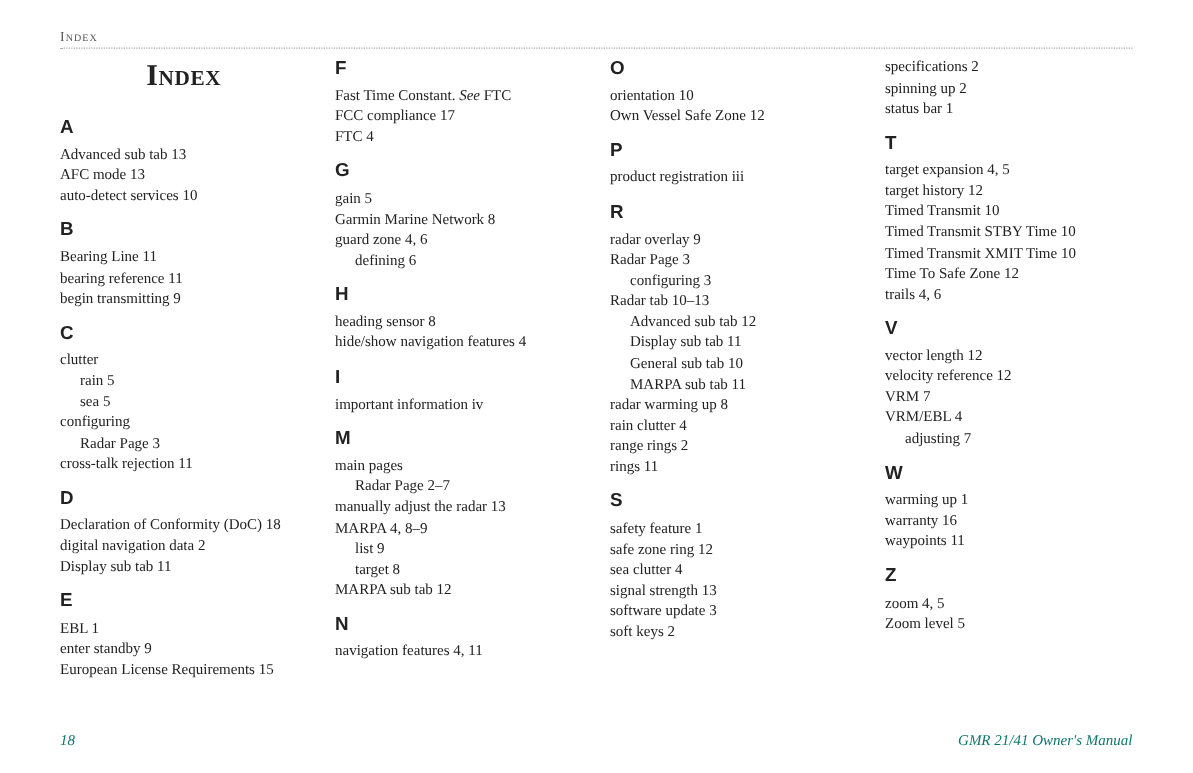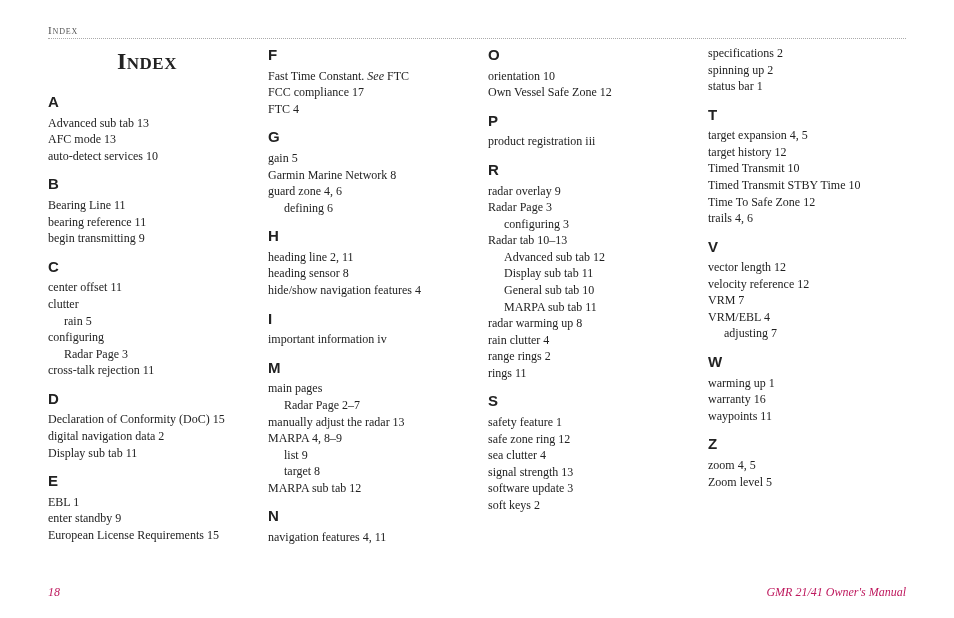--- a/index.html
+++ b/index.html
@@ -56,21 +56,21 @@
     font-size: 15px;
     margin: 10px 0 2px 0;
   }
   .letter.first { margin-top: 0; }
   .entry { margin: 0; }
   .sub { padding-left: 16px; }
   .footer {
     display: flex;
     justify-content: space-between;
     font-style: italic;
-    color: #be185d;
+    color: #0f766e;
     font-size: 12px;
     margin-top: 8px;
   }
   em.see { }
 </style>
 </head>
 <body>
 
 <div class="page">
   <div class="topline">
@@ -83,47 +83,46 @@
         <h1 class="index">Index</h1>
         <div class="letter">A</div>
         <div class="entry">Advanced sub tab  13</div>
         <div class="entry">AFC mode  13</div>
         <div class="entry">auto-detect services  10</div>
         <div class="letter">B</div>
         <div class="entry">Bearing Line  11</div>
         <div class="entry">bearing reference  11</div>
         <div class="entry">begin transmitting  9</div>
         <div class="letter">C</div>
-        <div class="entry">center offset  11</div>
         <div class="entry">clutter</div>
         <div class="entry sub">rain  5</div>
+        <div class="entry sub">sea  5</div>
         <div class="entry">configuring</div>
         <div class="entry sub">Radar Page  3</div>
         <div class="entry">cross-talk rejection  11</div>
         <div class="letter">D</div>
-        <div class="entry">Declaration of Conformity (DoC)  15</div>
+        <div class="entry">Declaration of Conformity (DoC)  18</div>
         <div class="entry">digital navigation data  2</div>
         <div class="entry">Display sub tab  11</div>
         <div class="letter">E</div>
         <div class="entry">EBL  1</div>
         <div class="entry">enter standby  9</div>
         <div class="entry">European License Requirements  15</div>
       </div>
     <div class="col" id="col1">
         <div class="letter first">F</div>
         <div class="entry">Fast Time Constant. <em class="see">See</em> FTC</div>
         <div class="entry">FCC compliance  17</div>
         <div class="entry">FTC  4</div>
         <div class="letter">G</div>
         <div class="entry">gain  5</div>
         <div class="entry">Garmin Marine Network  8</div>
         <div class="entry">guard zone  4, 6</div>
         <div class="entry sub">defining  6</div>
         <div class="letter">H</div>
-        <div class="entry">heading line  2, 11</div>
         <div class="entry">heading sensor  8</div>
         <div class="entry">hide/show navigation features  4</div>
         <div class="letter">I</div>
         <div class="entry">important information  iv</div>
         <div class="letter">M</div>
         <div class="entry">main pages</div>
         <div class="entry sub">Radar Page  2–7</div>
         <div class="entry">manually adjust the radar  13</div>
         <div class="entry">MARPA  4, 8–9</div>
         <div class="entry sub">list  9</div>
@@ -161,20 +160,21 @@
       </div>
     <div class="col" id="col3">
         <div class="entry">specifications  2</div>
         <div class="entry">spinning up  2</div>
         <div class="entry">status bar  1</div>
         <div class="letter">T</div>
         <div class="entry">target expansion  4, 5</div>
         <div class="entry">target history  12</div>
         <div class="entry">Timed Transmit  10</div>
         <div class="entry">Timed Transmit STBY Time  10</div>
+        <div class="entry">Timed Transmit XMIT Time  10</div>
         <div class="entry">Time To Safe Zone  12</div>
         <div class="entry">trails  4, 6</div>
         <div class="letter">V</div>
         <div class="entry">vector length  12</div>
         <div class="entry">velocity reference  12</div>
         <div class="entry">VRM  7</div>
         <div class="entry">VRM/EBL  4</div>
         <div class="entry sub">adjusting  7</div>
         <div class="letter">W</div>
         <div class="entry">warming up  1</div>

